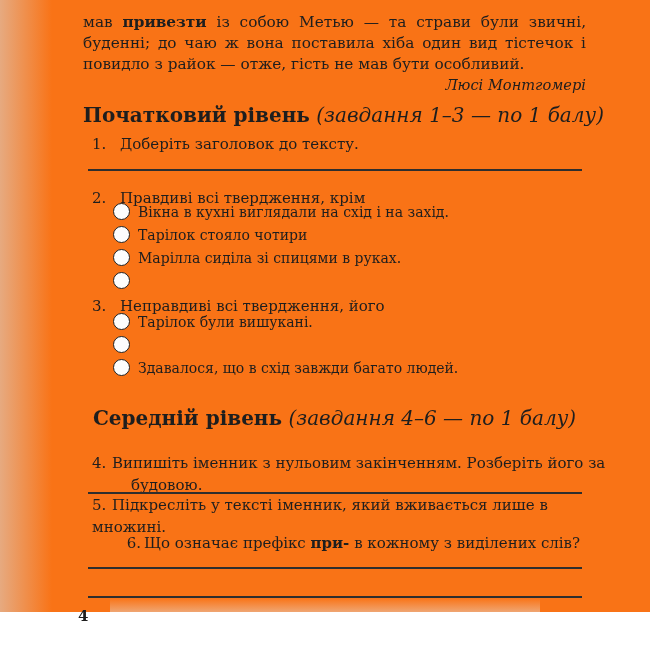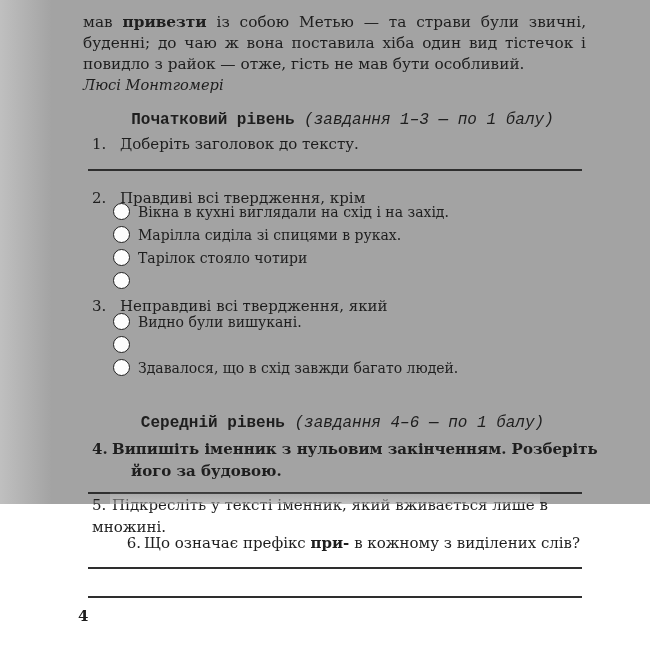--- a/index.html
+++ b/index.html
@@ -5,22 +5,22 @@
   html,body{margin:0;padding:0;}
   body{
     width:650px;height:650px;
     background:#ffffff;
     font-family:"DejaVu Serif","Liberation Serif",serif;
     color:#1e1e1e;
     overflow:hidden;
   }
   .page{
     position:relative;
-    width:650px;height:504px;
-    background:#a3a3a3;
+    width:650px;height:612px;
+    background:#f97316;
   }
   
   .page::before{
     content:"";
     position:absolute;left:0;top:0;bottom:0;width:52px;
     background:linear-gradient(to right, rgba(215,215,215,.55), rgba(255,255,255,0));
     pointer-events:none;
   }
   
   .page::after{
@@ -34,49 +34,48 @@
     position:absolute;left:83px;top:12px;width:503px;
     font-size:15.3px;line-height:21px;
     text-align:justify;
     margin:0;
   }
   .intro b{font-weight:bold;}
 
   .author{
     position:absolute;left:83px;top:76px;width:503px;
     font-size:14.6px;font-style:italic;
-    text-align:left;
+    text-align:right;
     margin:0;
   }
 
   .section-title{
     position:absolute;left:83px;width:503px;
-    text-align:center;font-size:16px;margin:8px;
+    text-align:center;font-size:20px;margin:0;
     white-space:nowrap;
-    font-family:Liberation Mono, monospace;
   }
   .section-title .b{font-weight:bold;}
   .section-title .i{font-style:italic;}
   #section1{top:103px;}
   #section2{top:406px;}
 
   .q{
     position:absolute;left:88px;width:500px;
     font-size:15px;line-height:22px;margin:4px;
   }
   .q .qnum{display:inline-block;text-indent:0;}
   
   .q-hang{padding-left:39px;text-indent:-39px;}
   #q1{top:129px;}
   #q1 .qnum{width:28px;}
   #q2{top:183px;}
   #q2 .qnum{width:28px;}
   #q3{top:291px;}
   #q3 .qnum{width:28px;}
-  #q4{top:434px;width:502px;font-weight:bold;}
+  #q4{top:448px;width:502px;}
   #q4 .qnum{width:20px;}
   #q5{top:490px;width:520px;}
   #q5 .qnum{width:20px;}
   #q6{top:528px;width:520px;text-align:center;}
   #q6 .qnum{width:20px;}
   .q b{font-weight:bold;}
 
   .options{
     position:absolute;left:113px;width:470px;
   }
@@ -128,37 +127,37 @@
 
   <p class="q" id="q2"><span class="qnum">2.</span><span>Правдиві всі твердження, крім</span></p>
 
   <div class="options" id="q2-options">
     <div class="option">
         <span class="radio"></span>
         <span>Вікна в кухні виглядали на схід і на захід.</span>
       </div>
     <div class="option">
         <span class="radio"></span>
-        <span>Марілла сиділа зі спицями в руках.</span>
+        <span>Тарілок стояло чотири</span>
       </div>
     <div class="option">
         <span class="radio"></span>
-        <span>Тарілок стояло чотири</span>
+        <span>Марілла сиділа зі спицями в руках.</span>
       </div>
     <div class="option">
         <span class="radio"></span>
       </div>
   </div>
 
-  <p class="q" id="q3"><span class="qnum">3.</span><span>Неправдиві всі твердження, який</span></p>
+  <p class="q" id="q3"><span class="qnum">3.</span><span>Неправдиві всі твердження, його</span></p>
 
   <div class="options" id="q3-options">
     <div class="option">
         <span class="radio"></span>
-        <span>Видно були вишукані.</span>
+        <span>Тарілок були вишукані.</span>
       </div>
     <div class="option">
         <span class="radio"></span>
       </div>
     <div class="option">
         <span class="radio"></span>
         <span>Здавалося, що в схід завжди багато людей.</span>
       </div>
   </div>
 

